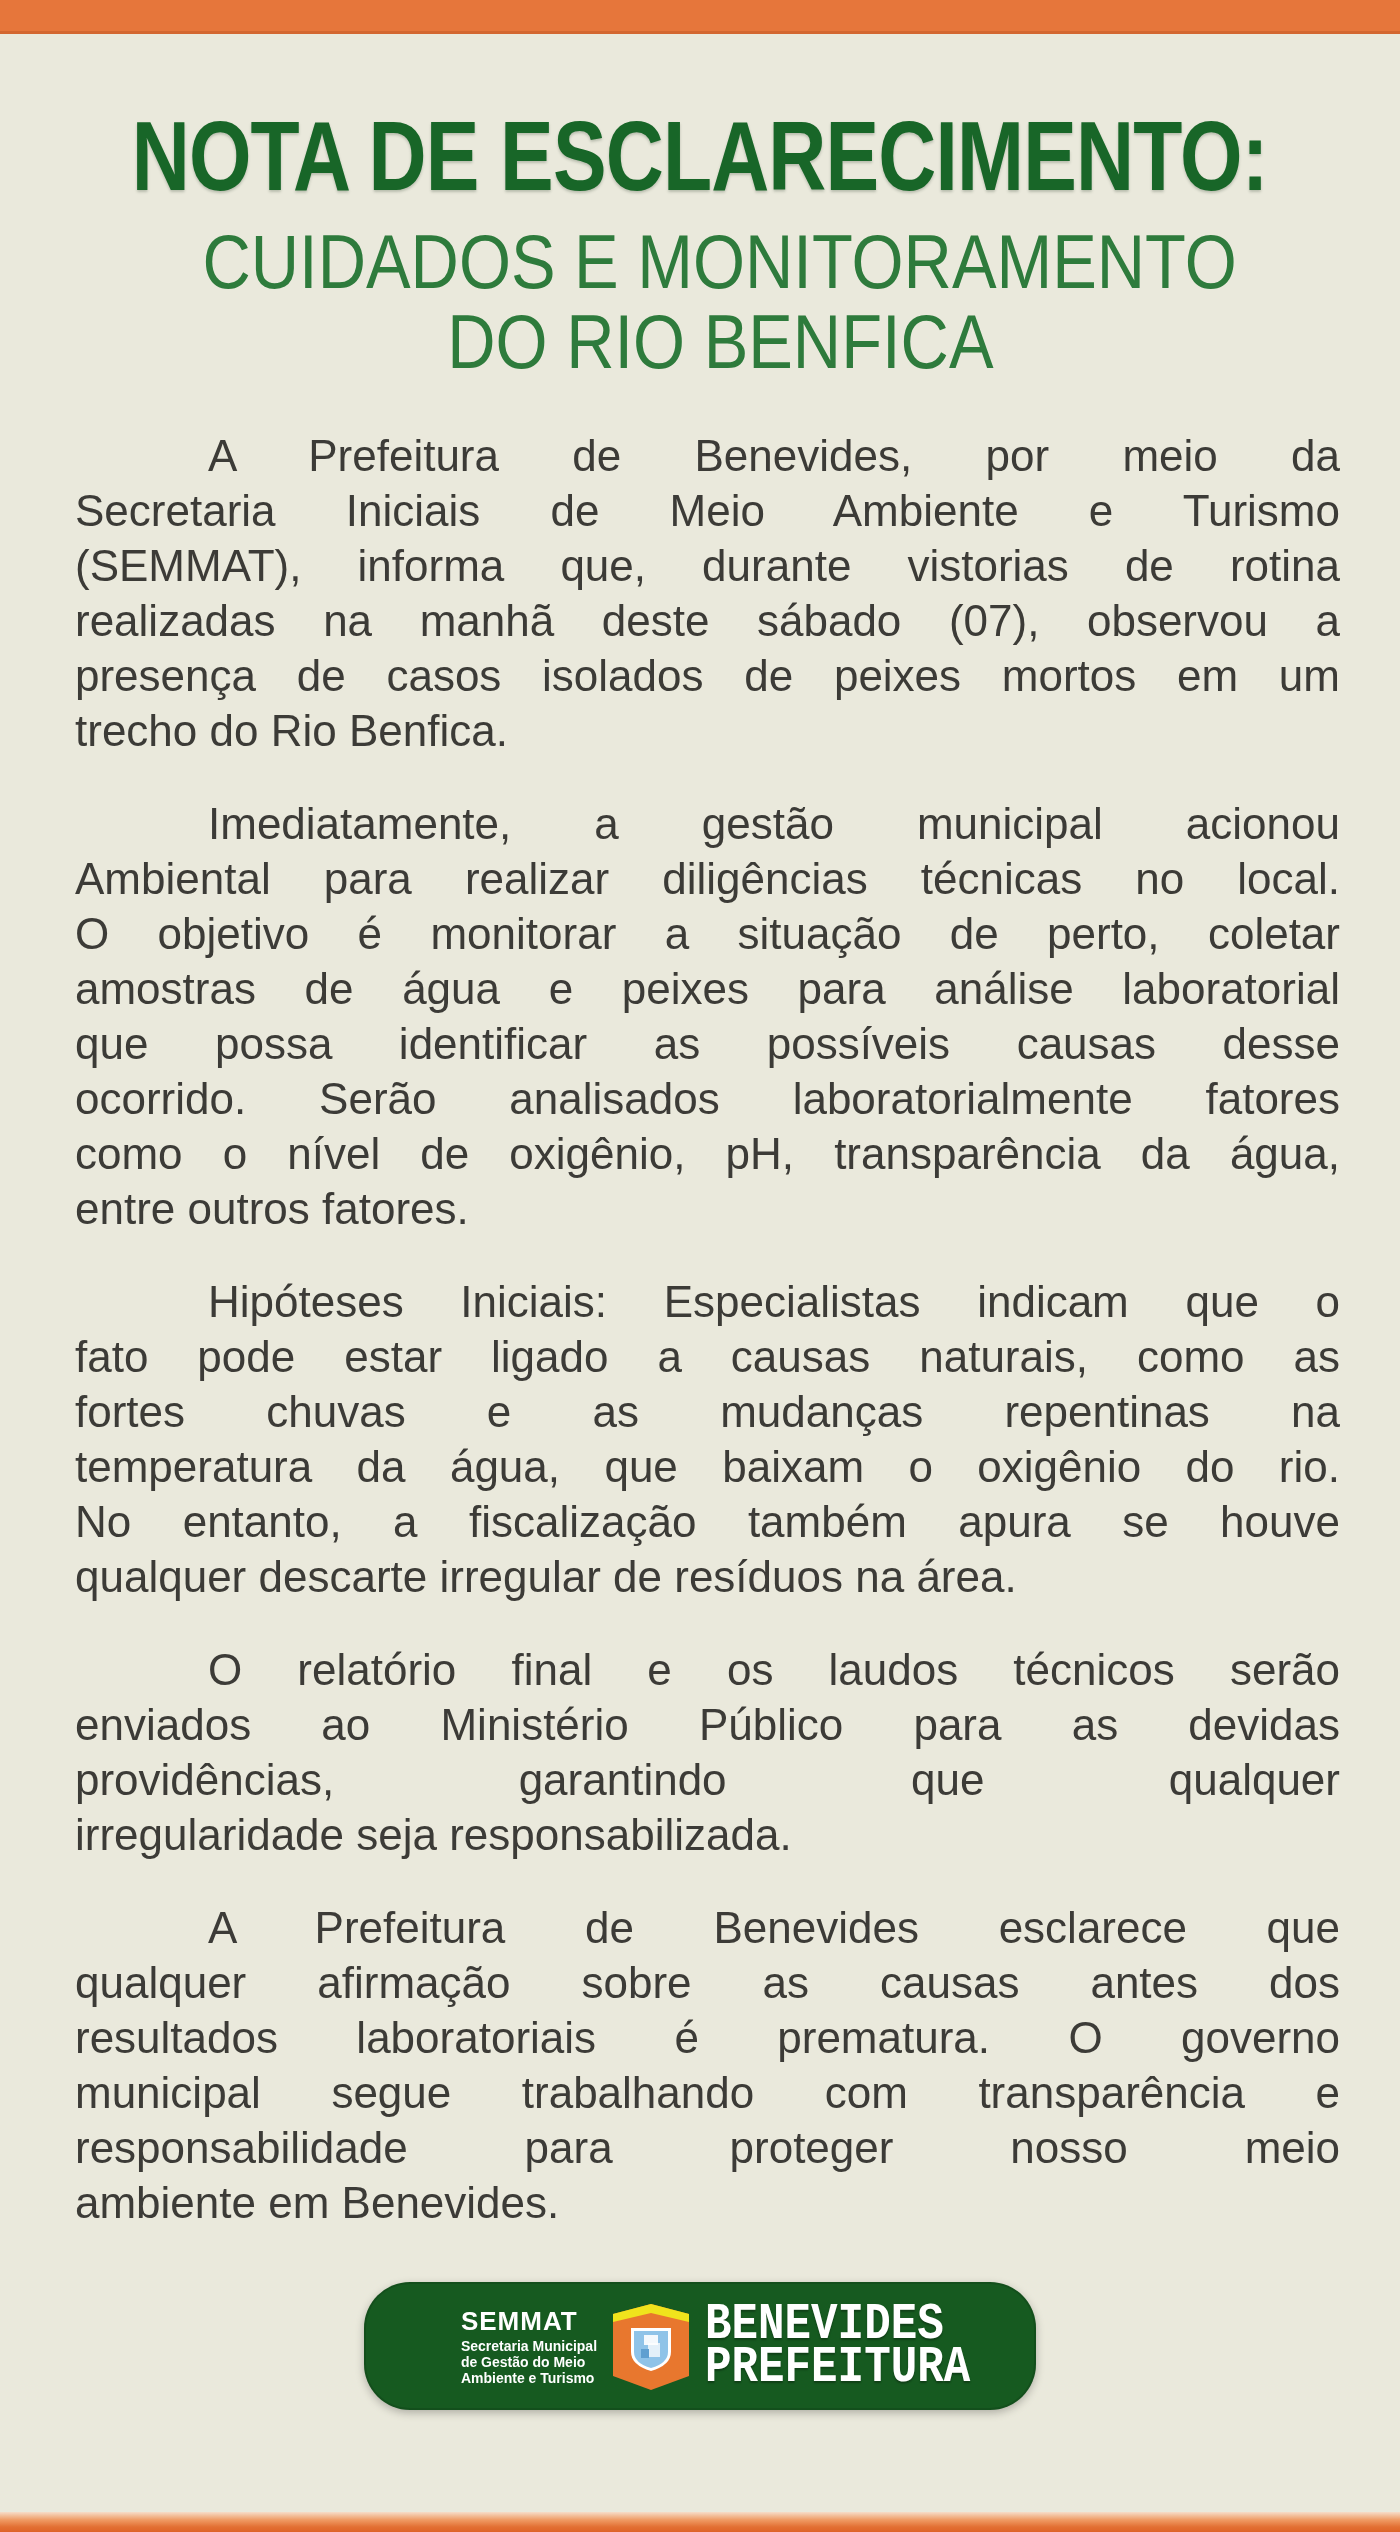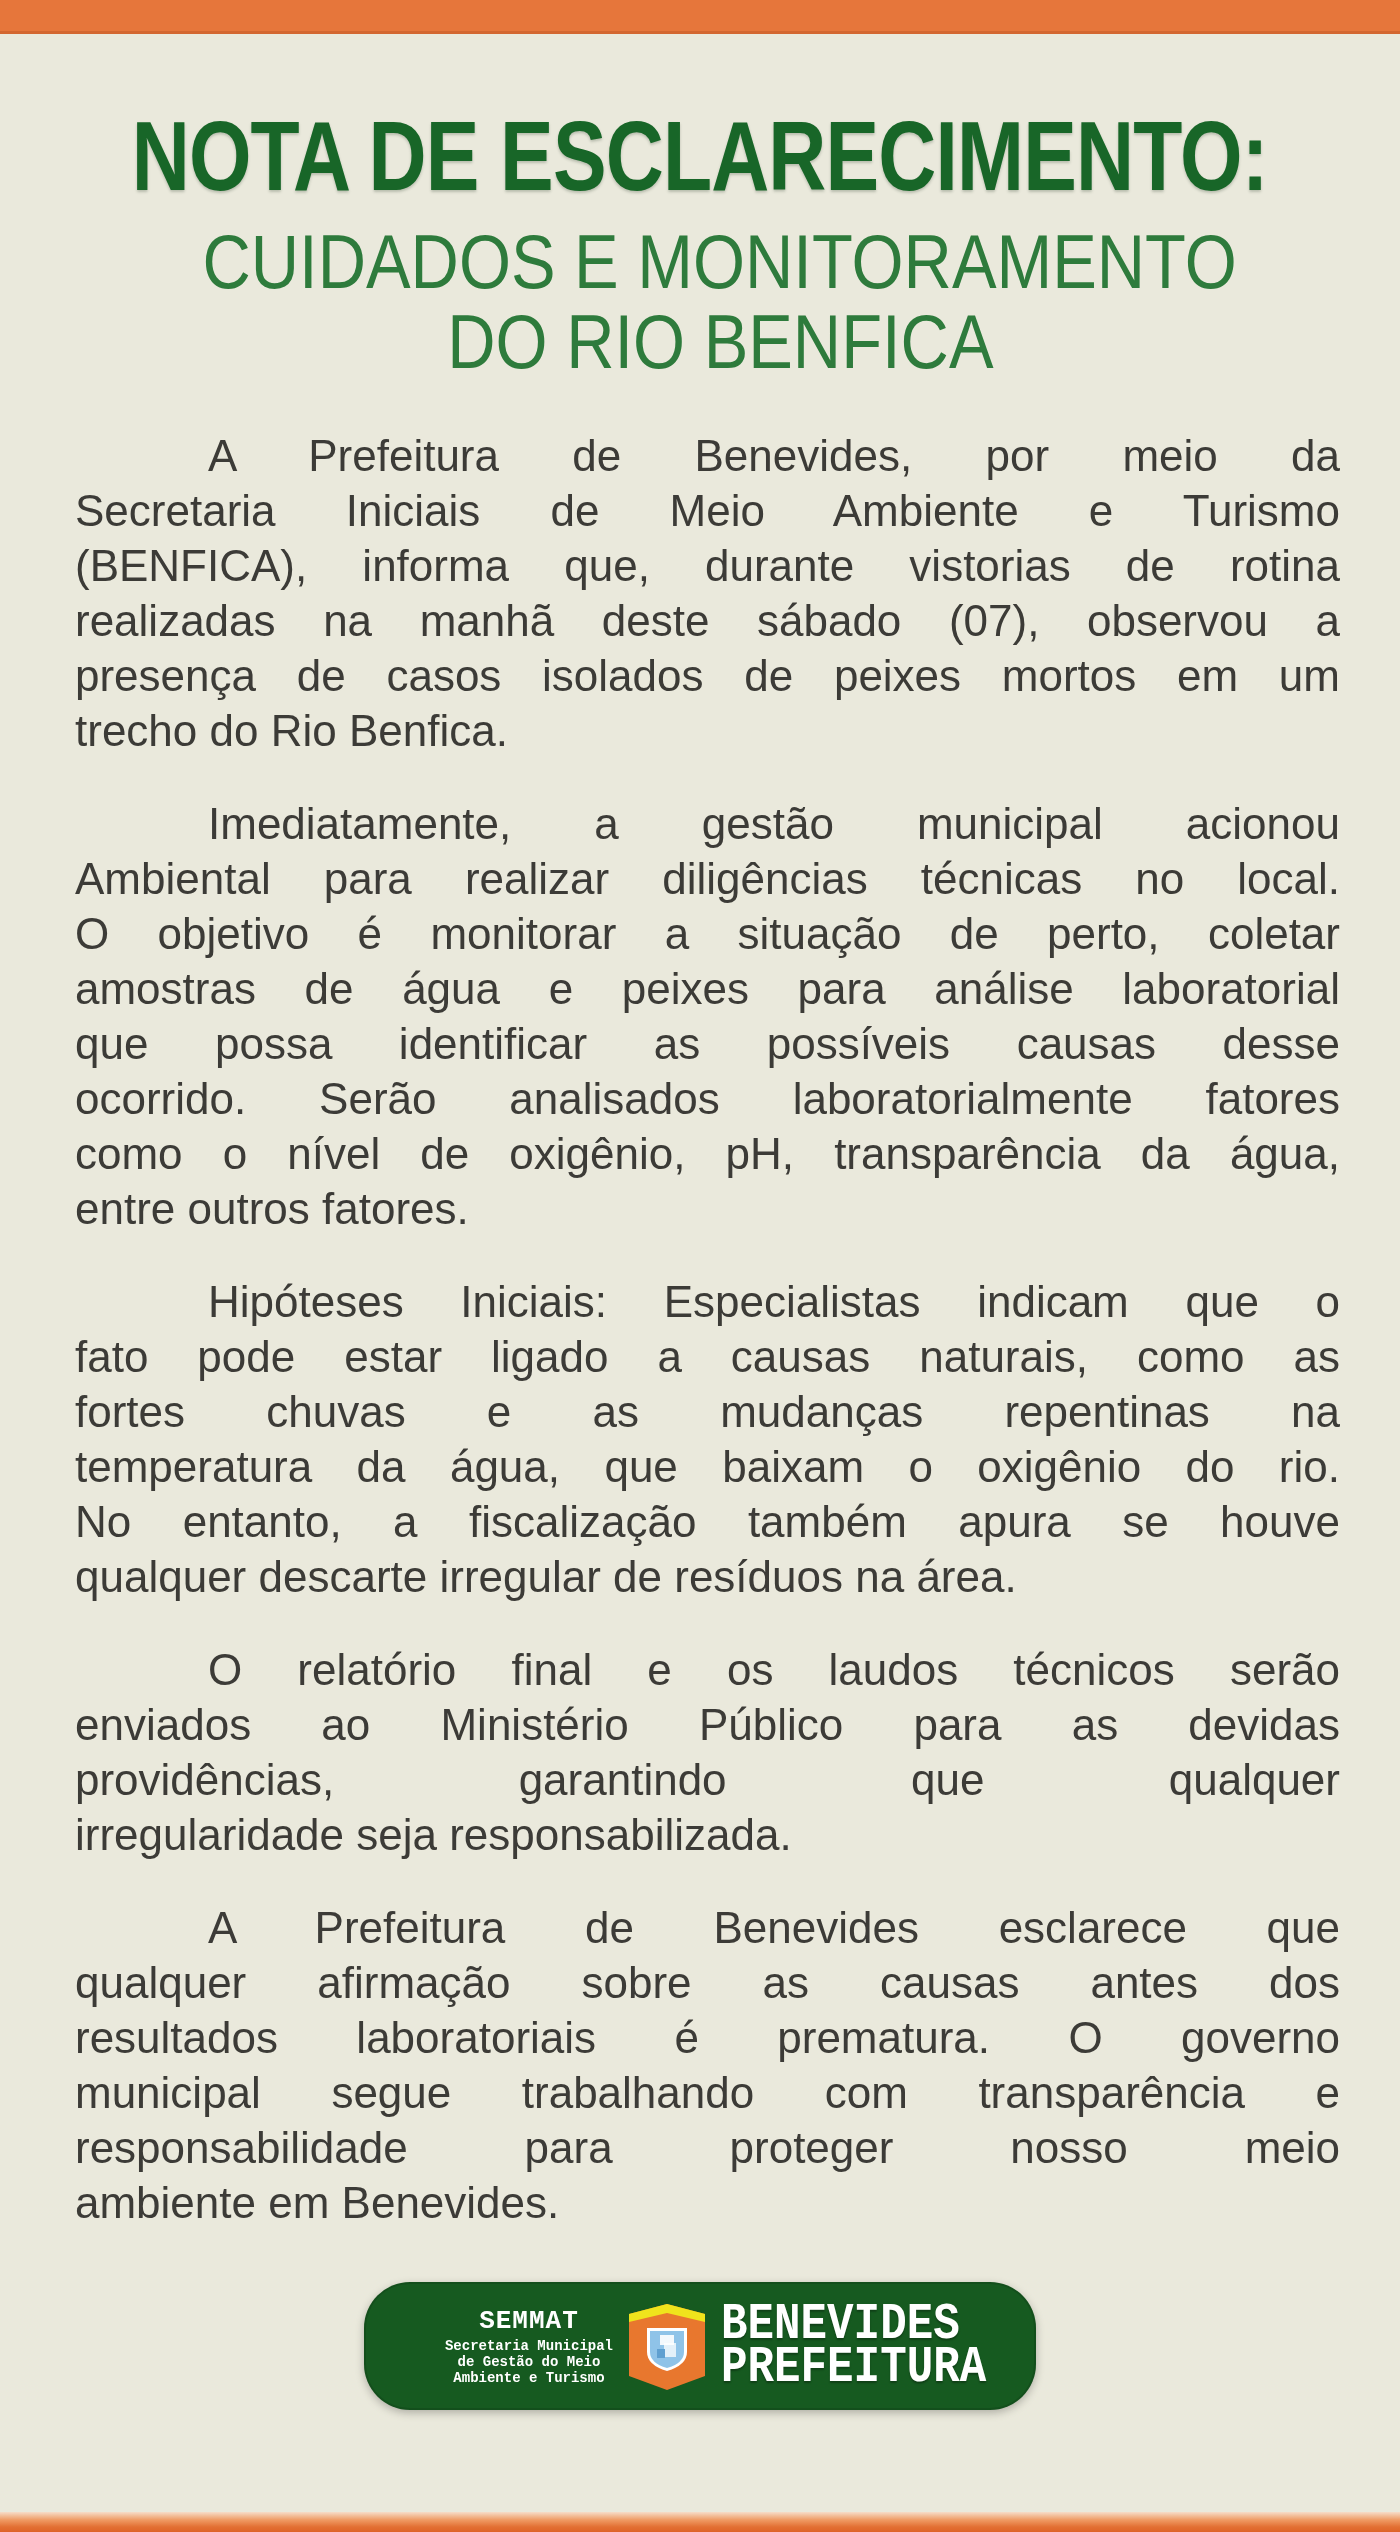--- a/index.html
+++ b/index.html
@@ -71,21 +71,21 @@
     width:672px;height:128px;
     margin:52px auto 0;
     background:var(--pill-green);
     border-radius:46px;
     display:flex;align-items:center;justify-content:center;
     gap:16px;
     padding-left:78px;
     box-shadow:0 3px 8px rgba(0,0,0,.25), inset 0 0 0 2px rgba(0,0,0,.12);
     color:#fff;
   }
-  .semmat{text-align:center;font-family:Liberation Mono, monospace;}
+  .semmat{text-align:left;font-family:Liberation Sans, sans-serif;}
   .semmat-title{
     font-weight:bold;font-size:26px;line-height:28px;letter-spacing:1px;
   }
   .semmat-sub{
     margin-top:3px;
     font-weight:bold;font-size:14px;line-height:16px;
   }
   .crest{width:76px;height:88px;flex:0 0 auto;display:block;}
   .brand{
     font-family:Liberation Mono, monospace;
@@ -112,21 +112,21 @@
   <h2 class="subtitle">
     <span class="sub-line"><span class="condense">CUIDADOS E MONITORAMENTO</span></span>
     <span class="sub-line"><span class="condense">DO RIO BENFICA</span></span>
   </h2>
 </header>
 
 <main class="article">
     <div class="paragraph">
       <div class="line first">A Prefeitura de Benevides, por meio da</div>
       <div class="line">Secretaria Iniciais de Meio Ambiente e Turismo</div>
-      <div class="line">(BENFICA), informa que, durante vistorias de rotina</div>
+      <div class="line">(SEMMAT), informa que, durante vistorias de rotina</div>
       <div class="line">realizadas na manhã deste sábado (07), observou a</div>
       <div class="line">presença de casos isolados de peixes mortos em um</div>
       <div class="line last">trecho do Rio Benfica.</div>
     </div>
     <div class="paragraph">
       <div class="line first">Imediatamente, a gestão municipal acionou</div>
       <div class="line">Ambiental para realizar diligências técnicas no local.</div>
       <div class="line">O objetivo é monitorar a situação de perto, coletar</div>
       <div class="line">amostras de água e peixes para análise laboratorial</div>
       <div class="line">que possa identificar as possíveis causas desse</div>

